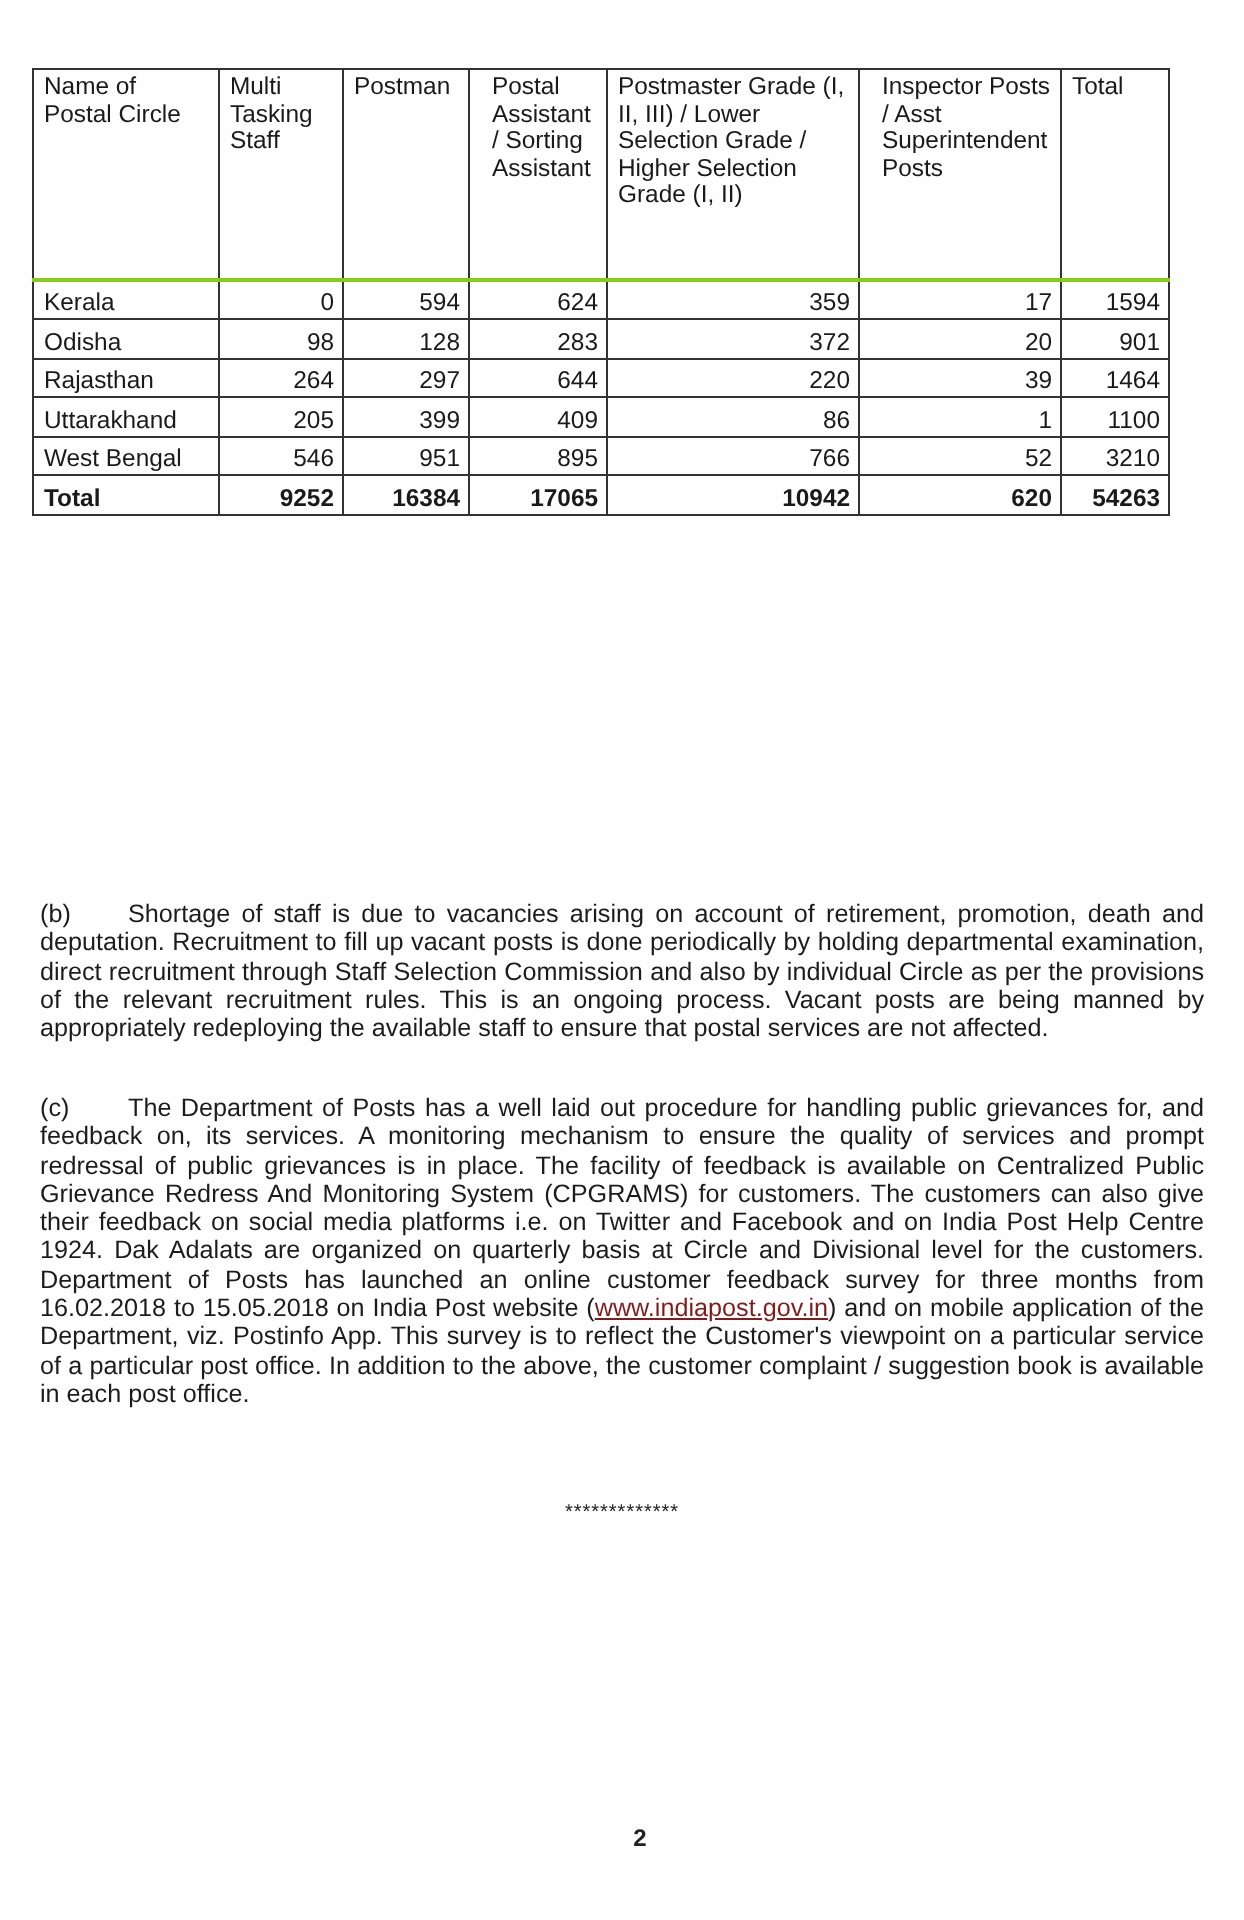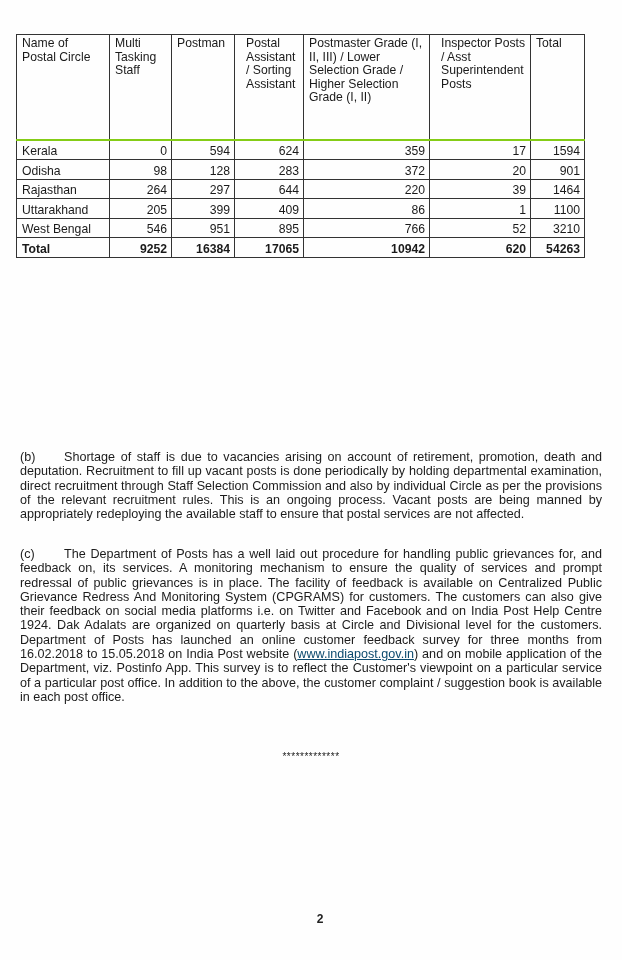--- a/index.html
+++ b/index.html
@@ -22,21 +22,21 @@
   table.staff td.name { text-align: left; padding-left: 5px; }
   table.staff tr.total td { font-weight: bold; }
   table.staff tbody tr { height: 19.5px; }
   table.staff tbody tr.tall { height: 33px; }
   table.staff thead tr { border-bottom: 2px solid #84cc16; margin-top: 22px; }
   .para {
     position: absolute; left: 20px; width: 582px;
     font-size: 12.6px; line-height: 14.3px; text-align: justify; color: #1c1c1c;
   }
   .para .label { display: inline-block; width: 44px; }
-  .para a { color: #0c4a6e; text-decoration: underline; }
+  .para a { color: #7f1d1d; text-decoration: underline; }
   .stars { position: absolute; left: 0; width: 622px; top: 751px; text-align: center; font-size: 10px; letter-spacing: 0.5px; color: #222; }
   .pageno { position: absolute; left: 0; width: 640px; top: 912px; text-align: center; font-size: 12px; font-weight: bold; color: #222; }
 </style>
 </head>
 <body>
 
 <div class="page">
 
   <table class="staff">
     <colgroup>

